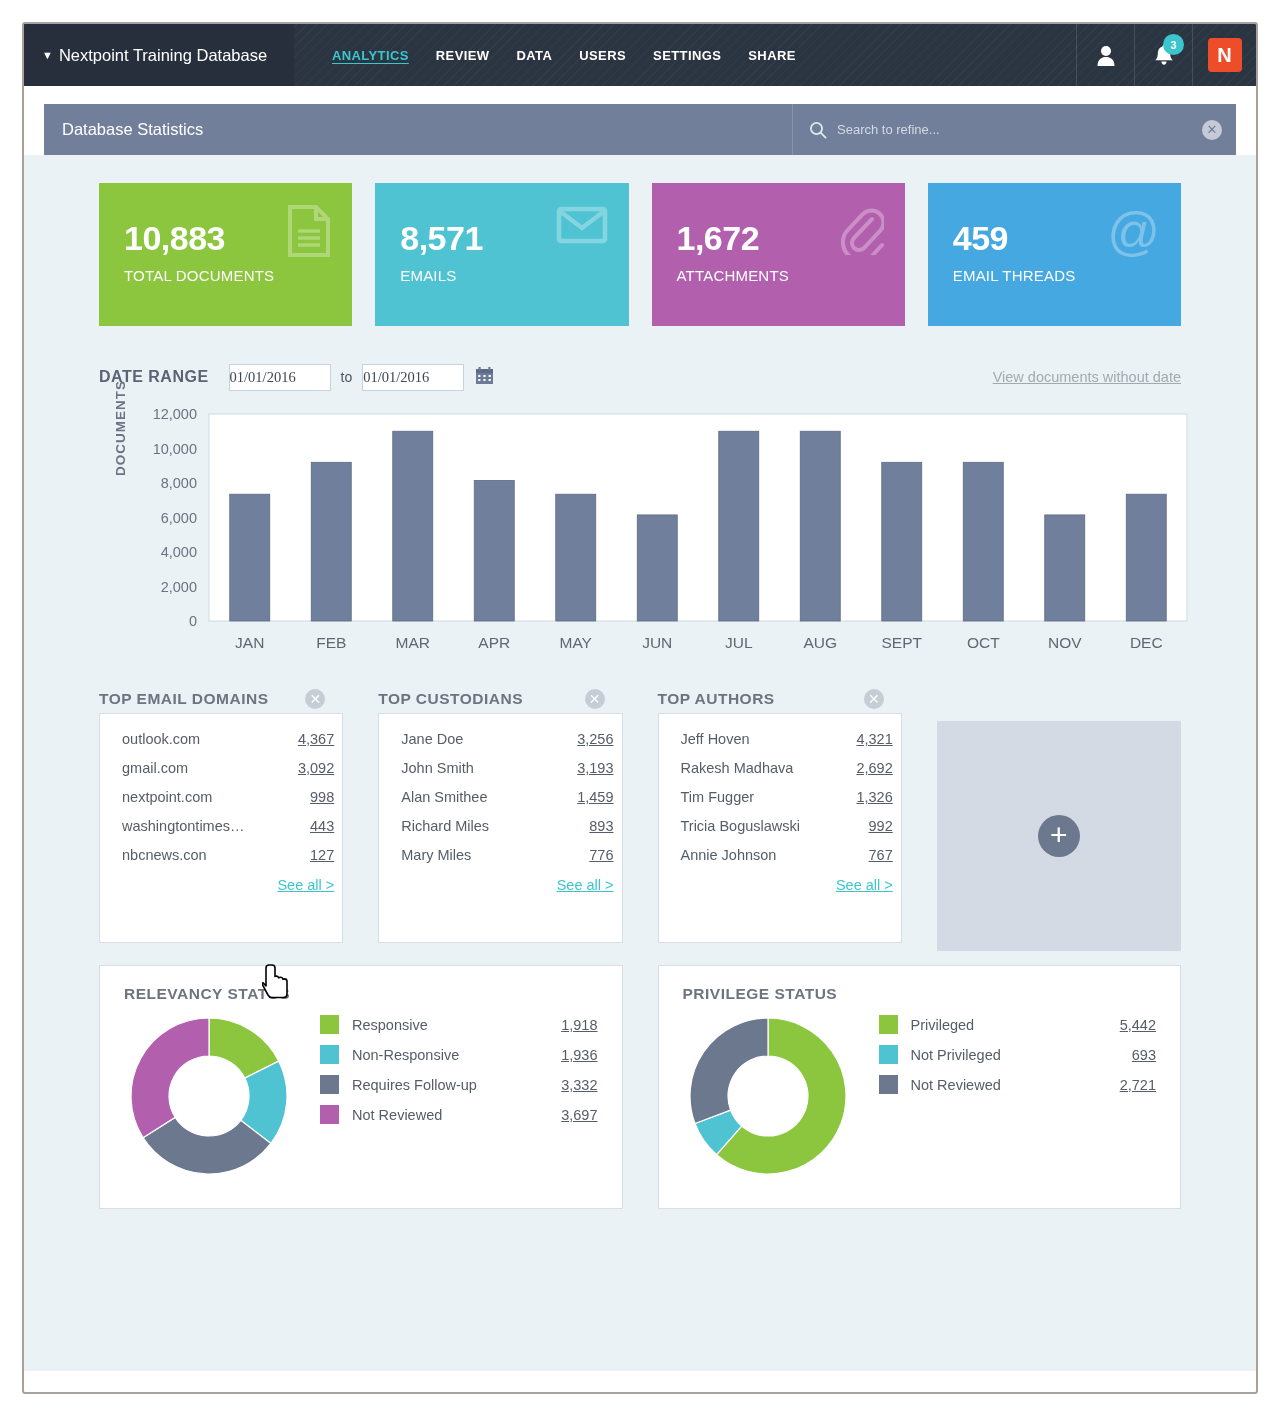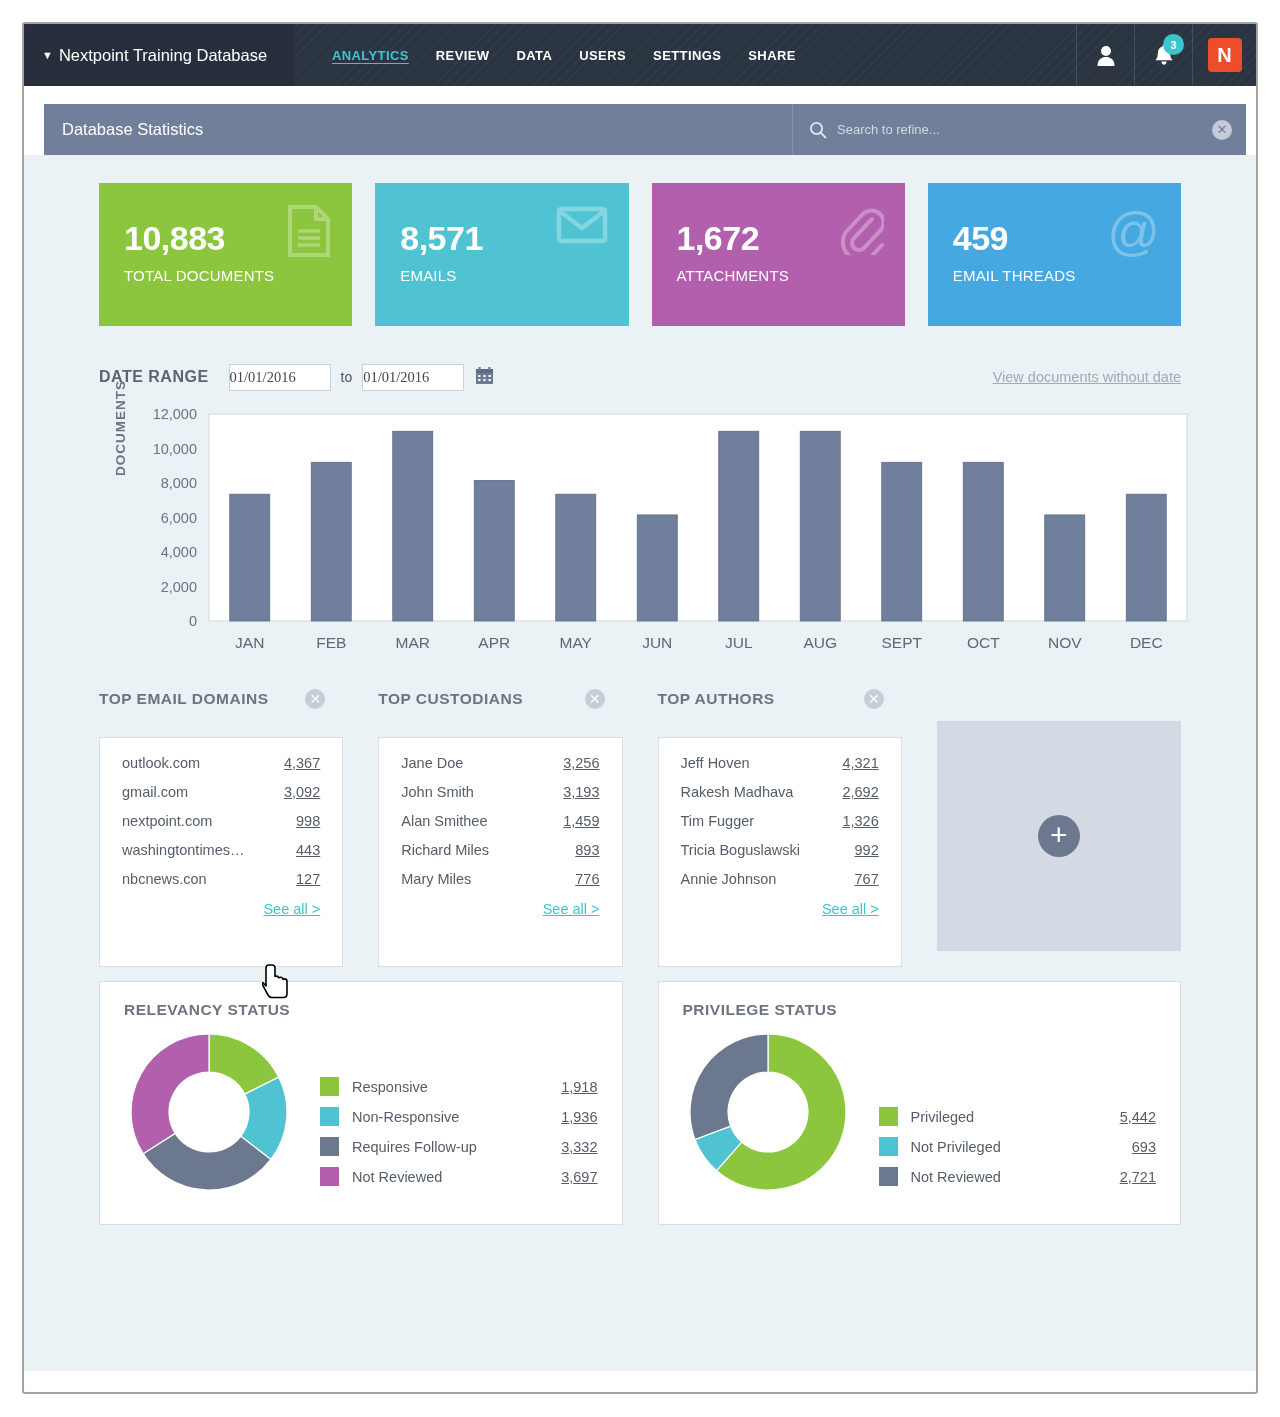--- a/index.html
+++ b/index.html
@@ -103,21 +103,21 @@
     border-radius: 4px;
     color: #ffffff;
     font-size: 20px; font-weight: bold;
     display: flex; align-items: center; justify-content: center;
     font-family: "Liberation Sans", sans-serif;
   }
 
   
   .titlebar-wrap {
     background: #ffffff;
-    padding: 18px 10px 0 20px;
+    padding: 18px 20px 0 20px;
   }
   .titlebar {
     height: 51px;
     background: #717f9b;
     display: flex; align-items: stretch;
   }
   .titlebar-left {
     flex: 0 0 748px;
     display: flex; align-items: center;
     padding-left: 18px;
@@ -237,39 +237,39 @@
   
   .lists {
     display: flex;
     gap: 35px;
     margin-top: 22px;
   }
   .listcol { flex: 1; }
   .list-head {
     display: flex; align-items: center; justify-content: space-between;
     padding-right: 18px;
-    margin-bottom: 27px;
+    margin-bottom: 3px;
     height: 22px;
     gap: 8px;
   }
   .list-title {
     font-size: 15.5px; font-weight: bold;
     color: #6b7480; letter-spacing: 0.5px;
   }
   .close-round {
     width: 20px; height: 20px; border-radius: 50%;
     background: #c5cdd6; color: #ffffff;
     font-size: 14px; line-height: 20px; text-align: center;
     cursor: pointer;
   }
   .list-box {
     background: #ffffff;
     border: 1px solid #d7dee6;
     height: 230px;
-    padding: 17px 22px 0 22px;
+    padding: 17px 8px 0 22px;
   }
   .list-row {
     display: flex; align-items: baseline; justify-content: space-between;
     margin-bottom: 13px;
     font-size: 14.5px;
     color: #555d68;
   }
   .list-row .nm { }
   .list-row .vl {
     color: #555d68;
@@ -322,21 +322,21 @@
     background: #ffffff;
     border: 1px solid #d7dee6;
     height: 244px;
     padding: 19px 24px 0 24px;
   }
   .donut-title {
     font-size: 15.5px; font-weight: bold;
     color: #6b7480; letter-spacing: 0.5px;
   }
   .donut-body {
-    display: flex; align-items: flex-end;
+    display: flex; align-items: flex-start;
     margin-top: 8px;
   }
   .donut-svg { flex: 0 0 auto; }
   .legend {
     margin-left: 26px;
     flex: 1;
     padding-top: 4px;
   }
   .legend-row {
     display: flex; align-items: center;

